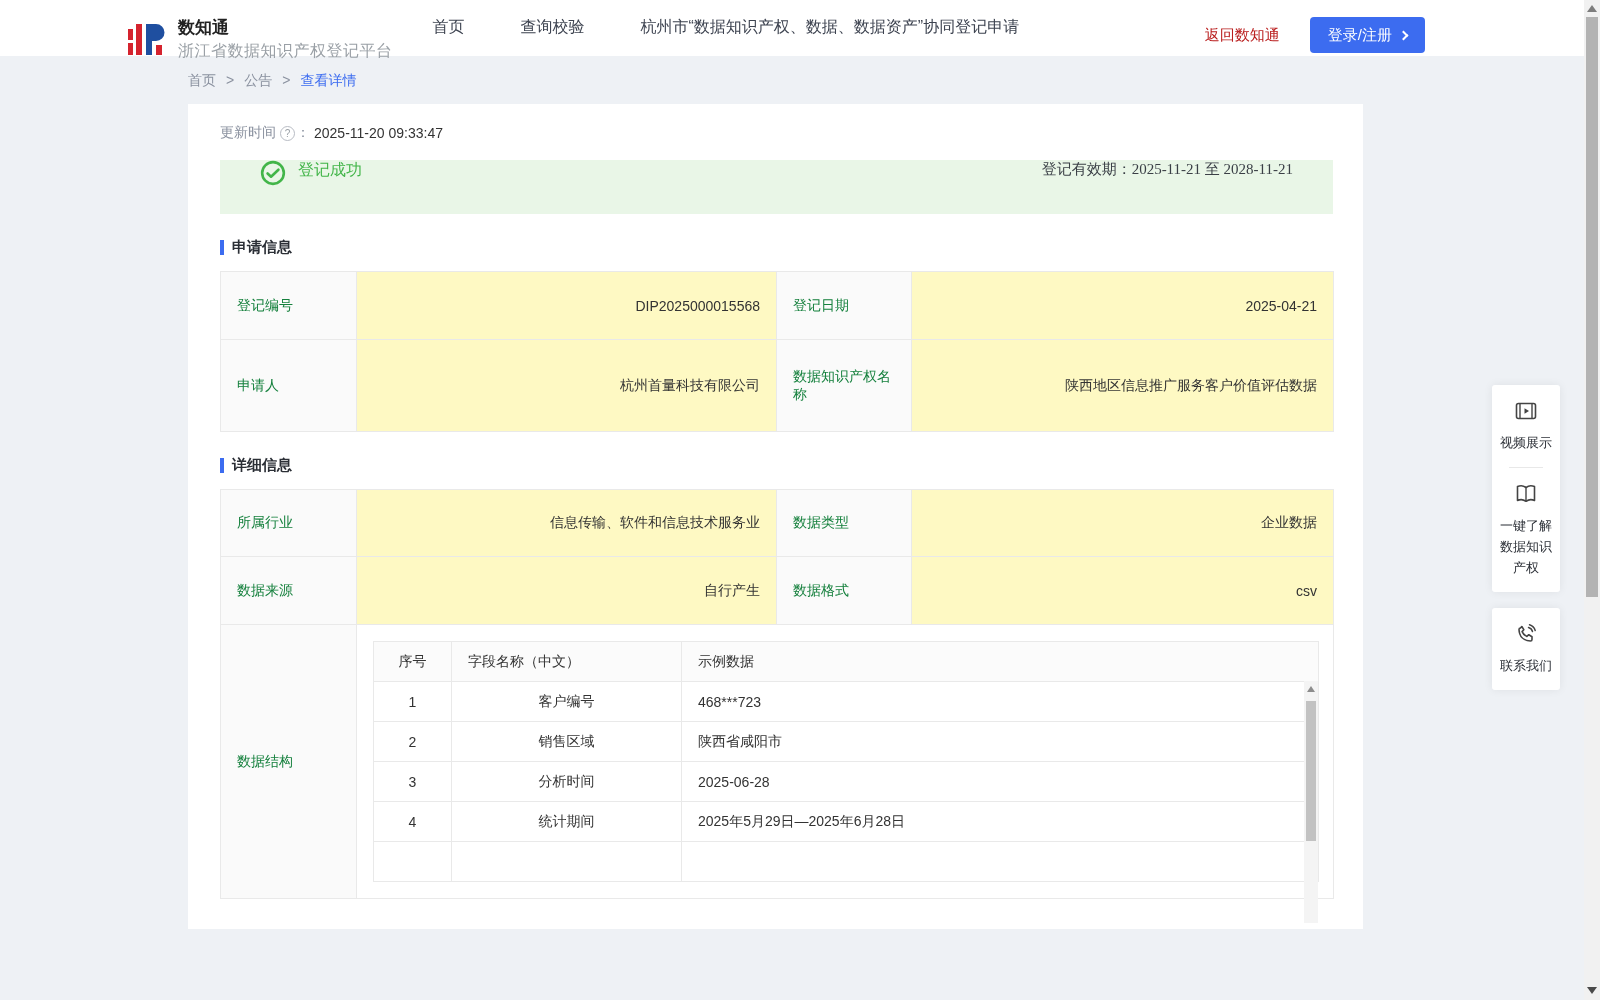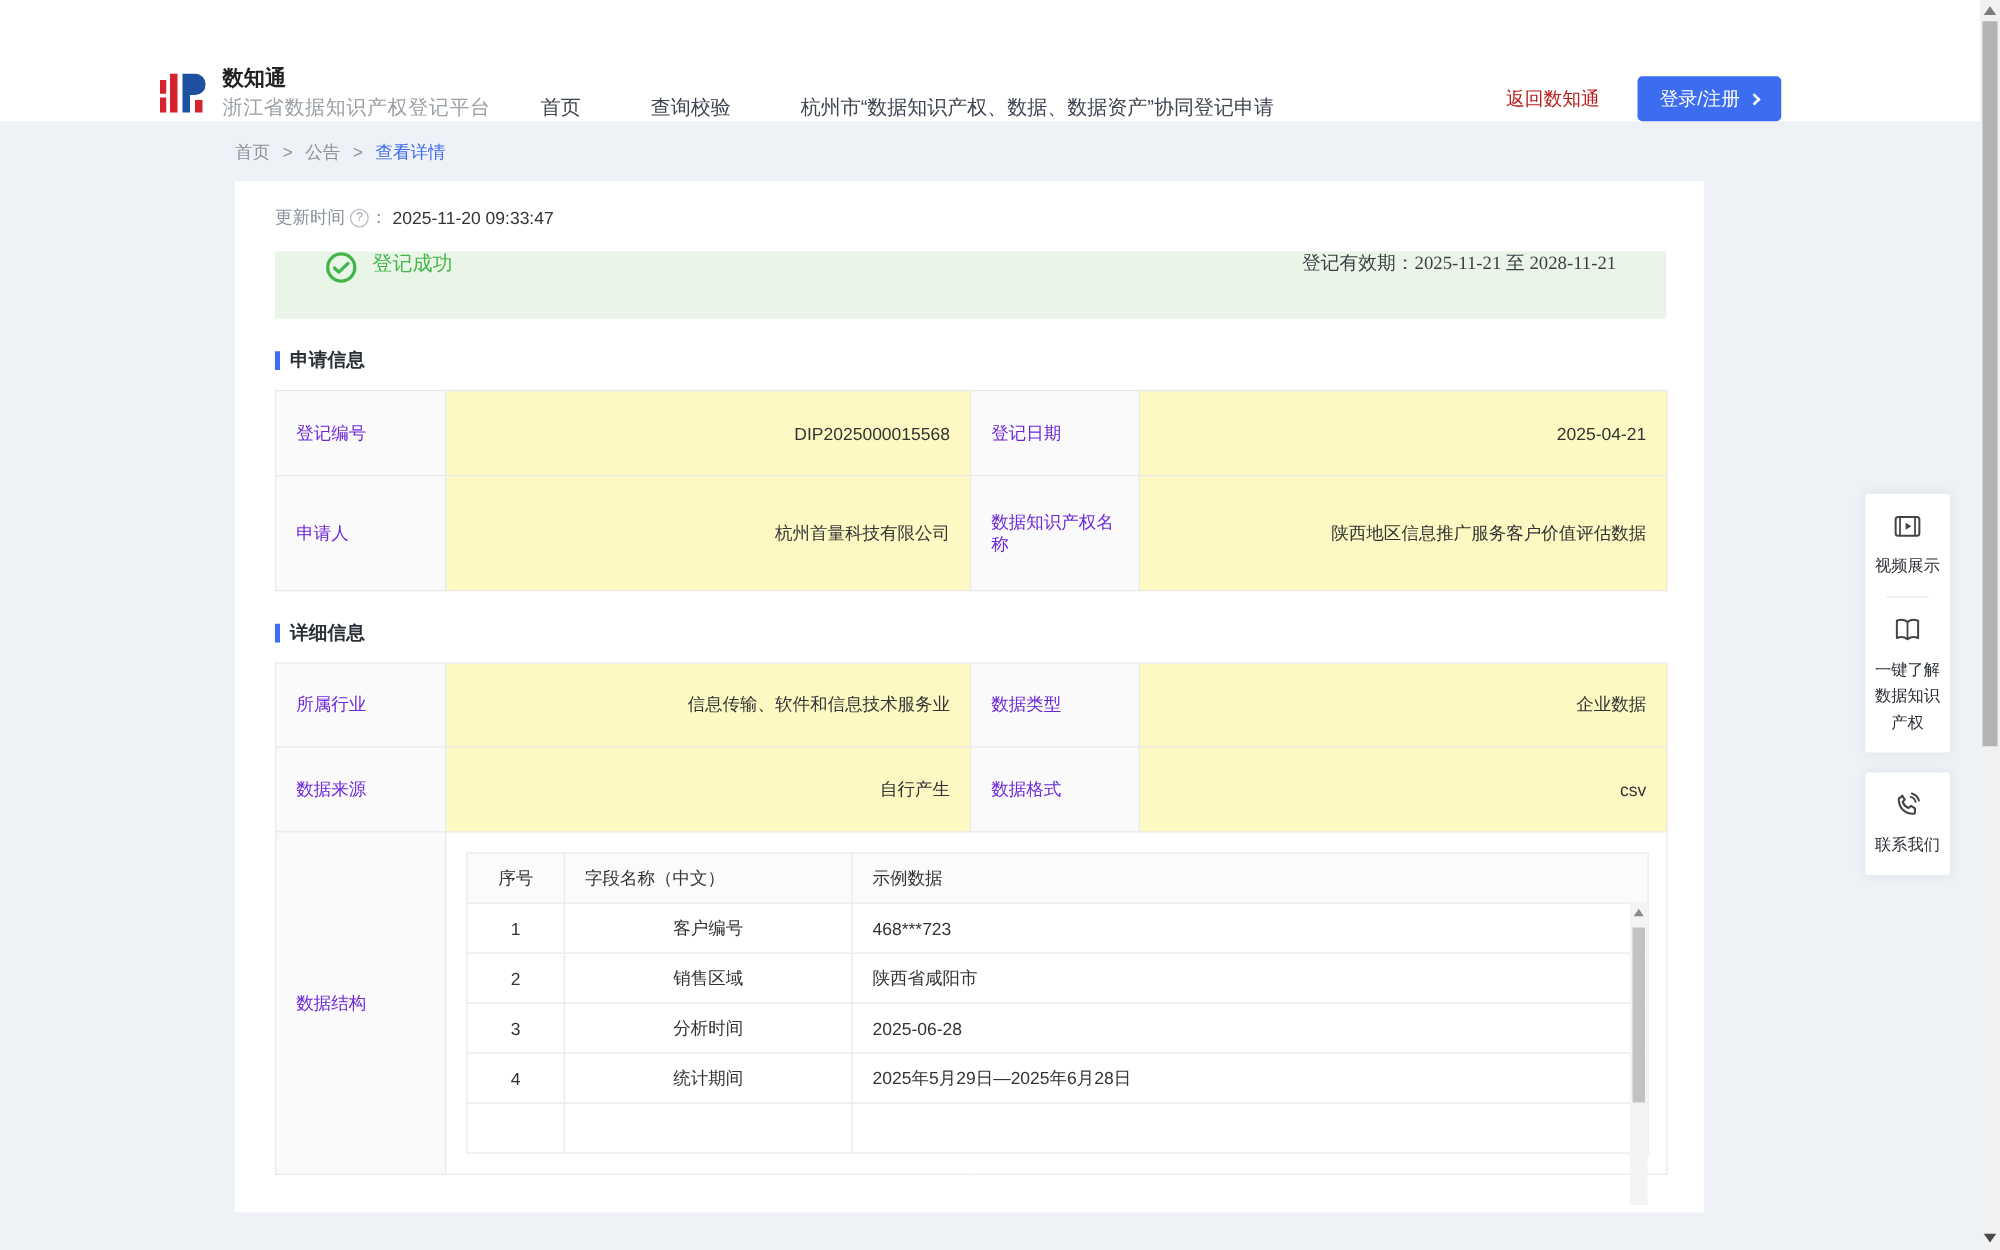--- a/index.html
+++ b/index.html
@@ -3,22 +3,22 @@
 <meta charset="utf-8">
 <style>
   * { margin:0; padding:0; box-sizing:border-box; }
   html,body { width:1600px; height:1000px; overflow:hidden; }
   body {
     font-family:"Liberation Sans","DejaVu Sans",sans-serif;
     background:#eef1f5; color:#333; font-size:14px;
   }
   
   .header {
-    height:97px; background:#fff; display:flex; align-items:flex-end;
-    padding:4px 175px 0 126px; position:relative; z-index:2;
+    height:56px; background:#fff; display:flex; align-items:flex-start;
+    padding:17px 175px 0 126px; position:relative; z-index:2;
   }
   .logo { display:flex; align-items:center; cursor:pointer; }
   .logo-icon { width:42px; height:42px; margin-right:10px; flex:0 0 auto; }
   .logo-text .t1 { font-size:17px; font-weight:bold; color:#222; line-height:22px; }
   .logo-text .t2 { font-size:16px; color:#9aa0a6; letter-spacing:.5px; margin-top:2px; }
   .nav { display:flex; align-items:center; margin-left:40px; }
   .nav-item { font-size:16px; color:#3d4350; margin-right:56px; cursor:pointer; white-space:nowrap; }
   .hdr-right { margin-left:auto; display:flex; align-items:center; }
   .back-link { font-size:15px; color:#b91c1c; margin-right:30px; cursor:pointer; white-space:nowrap; }
   .login-btn {
@@ -52,21 +52,21 @@
   .banner .status { color:#42b549; font-size:16px; margin-left:12px; }
   .banner .validity {
     margin-left:auto; font-family:"Liberation Serif","DejaVu Serif",serif;
     font-size:15px; color:#3a3f46;
   }
   .section-title { display:flex; align-items:center; margin-top:24px; font-size:15px; color:#2b2f36; font-weight:600; }
   .section-title .bar { width:4px; height:15px; background:#3c6cf0; margin-right:8px; }
   
   table.kv { border-collapse:collapse; table-layout:fixed; width:1113px; margin-top:14px; }
   table.kv td { border:1px solid #e9e9e9; vertical-align:middle; font-size:14px; }
-  td.lbl { background:#fafafa; color:#6d28d9; padding:10px 16px; }
+  td.lbl { background:#fafafa; color:#15803d; padding:10px 16px; }
   td.val { background:#fef9c3; color:#333; padding:20px 16px;text-align:right; }
   
   .ds-cell { padding:16px !important; vertical-align:top !important; }
   .inner-wrap { position:relative; width:945px; }
   table.ds { border-collapse:collapse; table-layout:fixed; width:945px; }
   table.ds td, table.ds th { border:1px solid #e9e9e9; height:40px; font-size:14px; font-weight:normal; color:#333; }
   table.ds thead th { background:#fbfbfb; text-align:left; }
   .c-no { text-align:center !important; }
   .c-field { text-align:center !important; }
   .c-sample { text-align:left; padding-left:16px; }
@@ -75,21 +75,21 @@
   table.ds th.c-sample { padding-left:16px; }
   .inner-scrollbar {
     position:absolute; top:40px; right:0; bottom:-41px; width:14px; background:#f4f4f4;
   }
   .inner-scrollbar .up {
     width:0; height:0; border-left:4px solid transparent; border-right:4px solid transparent;
     border-bottom:6px solid #8c8c8c; margin:5px auto 0;
   }
   .inner-thumb { position:absolute; top:20px; left:2px; width:10px; height:140px; background:#c2c2c2; cursor:pointer; }
   
-  .float-panel { position:absolute; left:1492px; top:395px; width:68px; z-index:3; }
+  .float-panel { position:absolute; left:1492px; top:385px; width:68px; z-index:3; }
   .float-card {
     background:#fff; border-radius:3px; box-shadow:0 0 10px rgba(0,0,0,.07);
     text-align:center; padding:14px 6px; cursor:pointer;
   }
   .float-card + .float-card { margin-top:16px; }
   .float-card .f-label { font-size:13px; color:#2b2f36; line-height:21px; margin-top:6px; }
   .f-divider { width:34px; height:1px; background:#e8e8e8; margin:14px auto; }
   .f-icon { display:inline-block; }
   
   .page-scrollbar { position:fixed; top:0; right:0; width:16px; height:1000px; background:#f1f1f1; z-index:10; }

